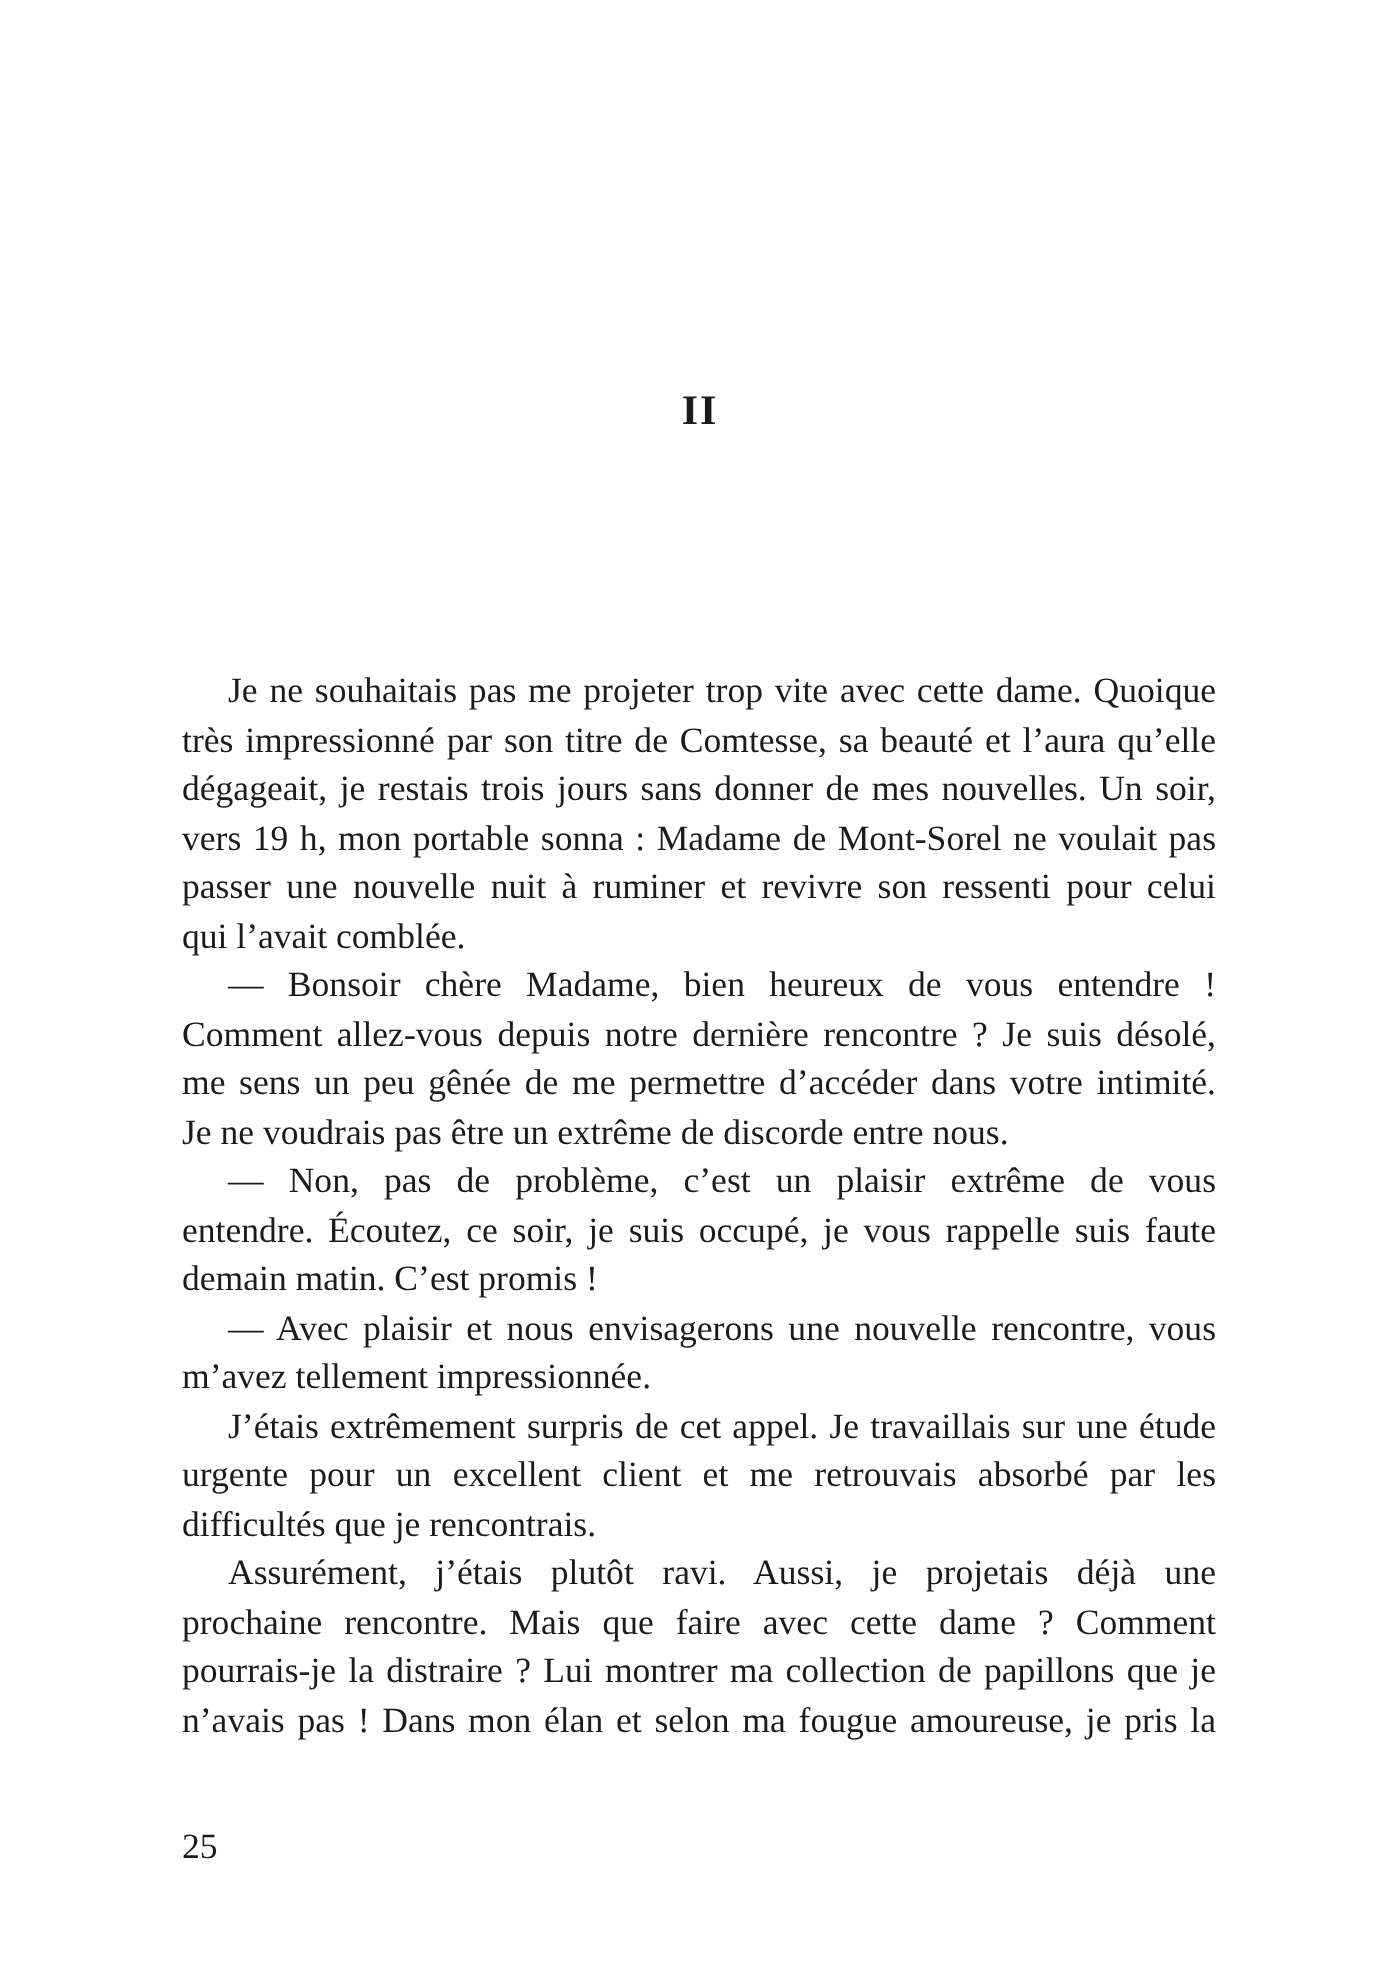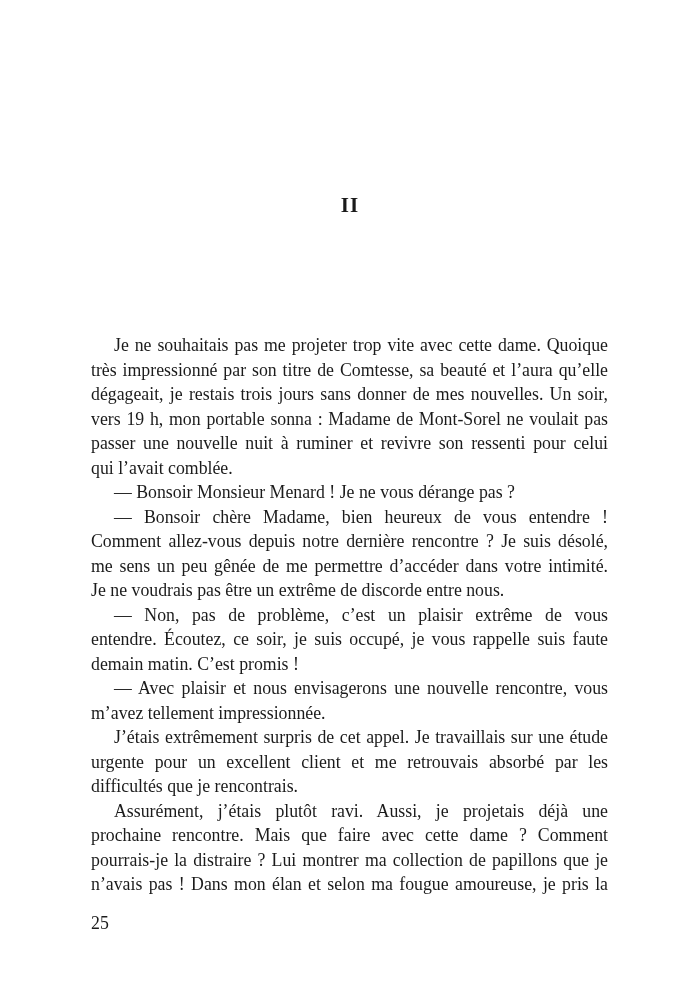--- a/index.html
+++ b/index.html
@@ -76,23 +76,20 @@
 
     <p class="para">
       <span class="line first">Je ne souhaitais pas me projeter trop vite avec cette dame. Quoique</span>
       <span class="line">très impressionné par son titre de Comtesse, sa beauté et l’aura qu’elle</span>
       <span class="line">dégageait, je restais trois jours sans donner de mes nouvelles. Un soir,</span>
       <span class="line">vers 19 h, mon portable sonna&nbsp;: Madame de Mont-Sorel ne voulait pas</span>
       <span class="line">passer une nouvelle nuit à ruminer et revivre son ressenti pour celui</span>
       <span class="line last">qui l’avait comblée.</span>
     </p>
 
-    <p class="para">
-      <span class="line first last">— Bonsoir Monsieur Menard&nbsp;! Je ne vous dérange pas&nbsp;?</span>
-    </p>
 
     <p class="para">
       <span class="line first">— Bonsoir chère Madame, bien heureux de vous entendre&nbsp;!</span>
       <span class="line">Comment allez-vous depuis notre dernière rencontre&nbsp;? Je suis désolé,</span>
     </p>
 
     <p class="para">
       <span class="line">me sens un peu gênée de me permettre d’accéder dans votre intimité.</span>
       <span class="line last">Je ne voudrais pas être un extrême de discorde entre nous.</span>
     </p>

